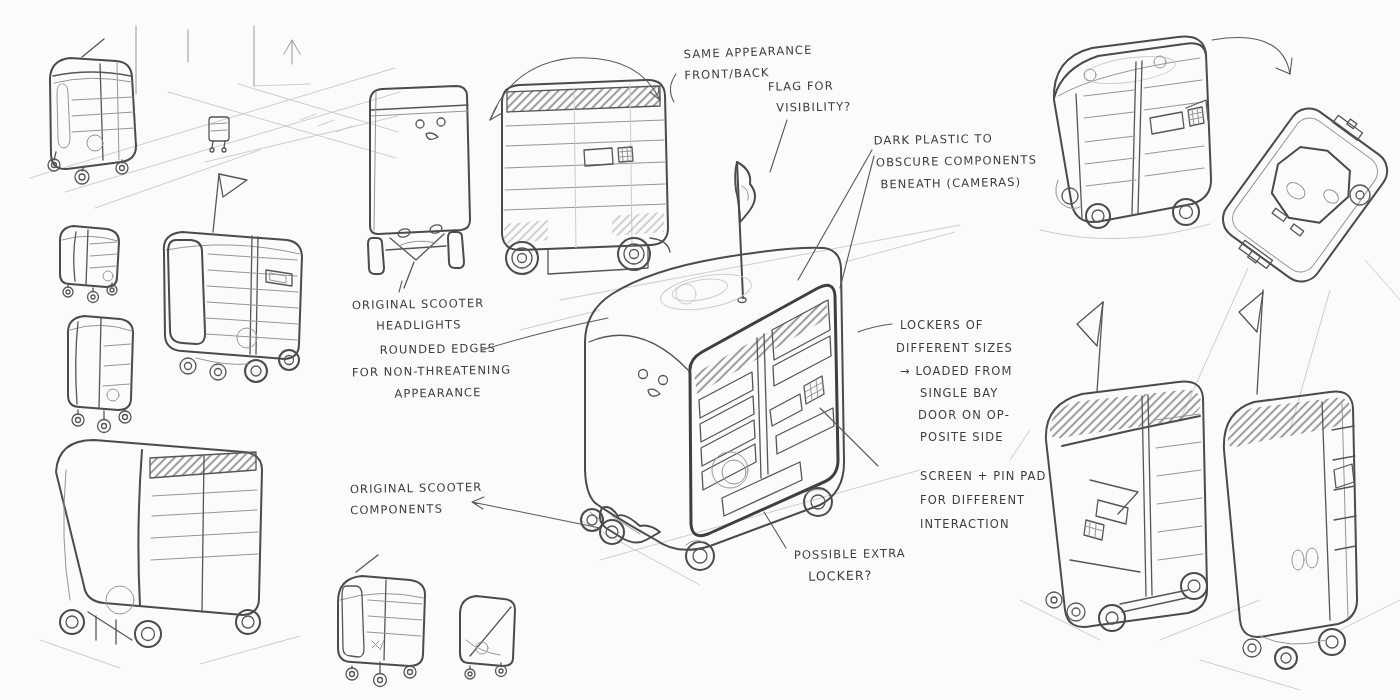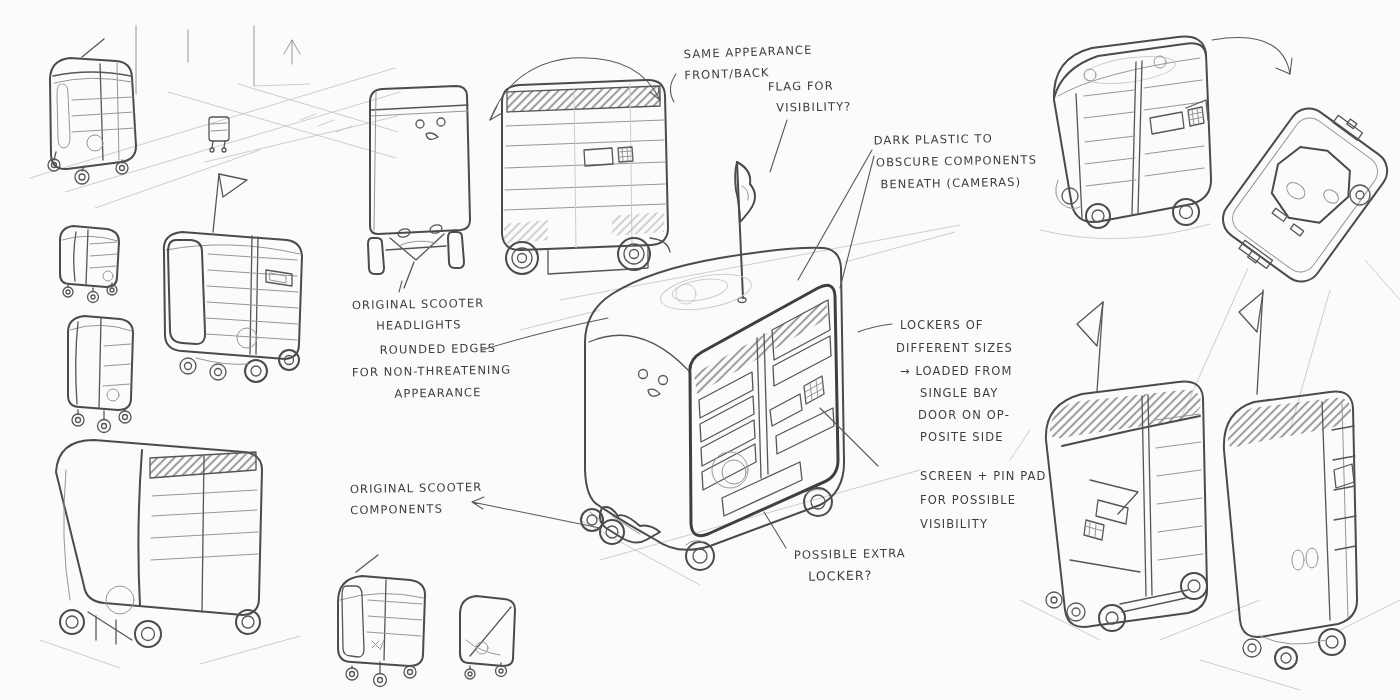--- a/index.html
+++ b/index.html
@@ -444,22 +444,22 @@
     <span style="padding-left:20px;">POSITE SIDE</span>
   </div>
 
   <div class="ann" style="left:896px;top:314px;line-height:23px;">
     <span style="padding-left:4px;">LOCKERS OF</span>
     <span>DIFFERENT SIZES</span>
   </div>
 
   <div class="ann" style="left:920px;top:464px;line-height:24px;">
     <span>SCREEN + PIN PAD</span>
-    <span>FOR POSSIBLE</span>
-    <span>VISIBILITY</span>
+    <span>FOR DIFFERENT</span>
+    <span>INTERACTION</span>
   </div>
 
   <div class="ann" style="left:350px;top:478px;transform:rotate(-1deg);">
     <span>ORIGINAL SCOOTER</span>
     <span>COMPONENTS</span>
   </div>
 
   <div class="ann" style="left:794px;top:544px;transform:rotate(-1deg);">
     <span>POSSIBLE EXTRA</span>
     <span style="padding-left:14px;font-size:12.5px;">LOCKER?</span>

